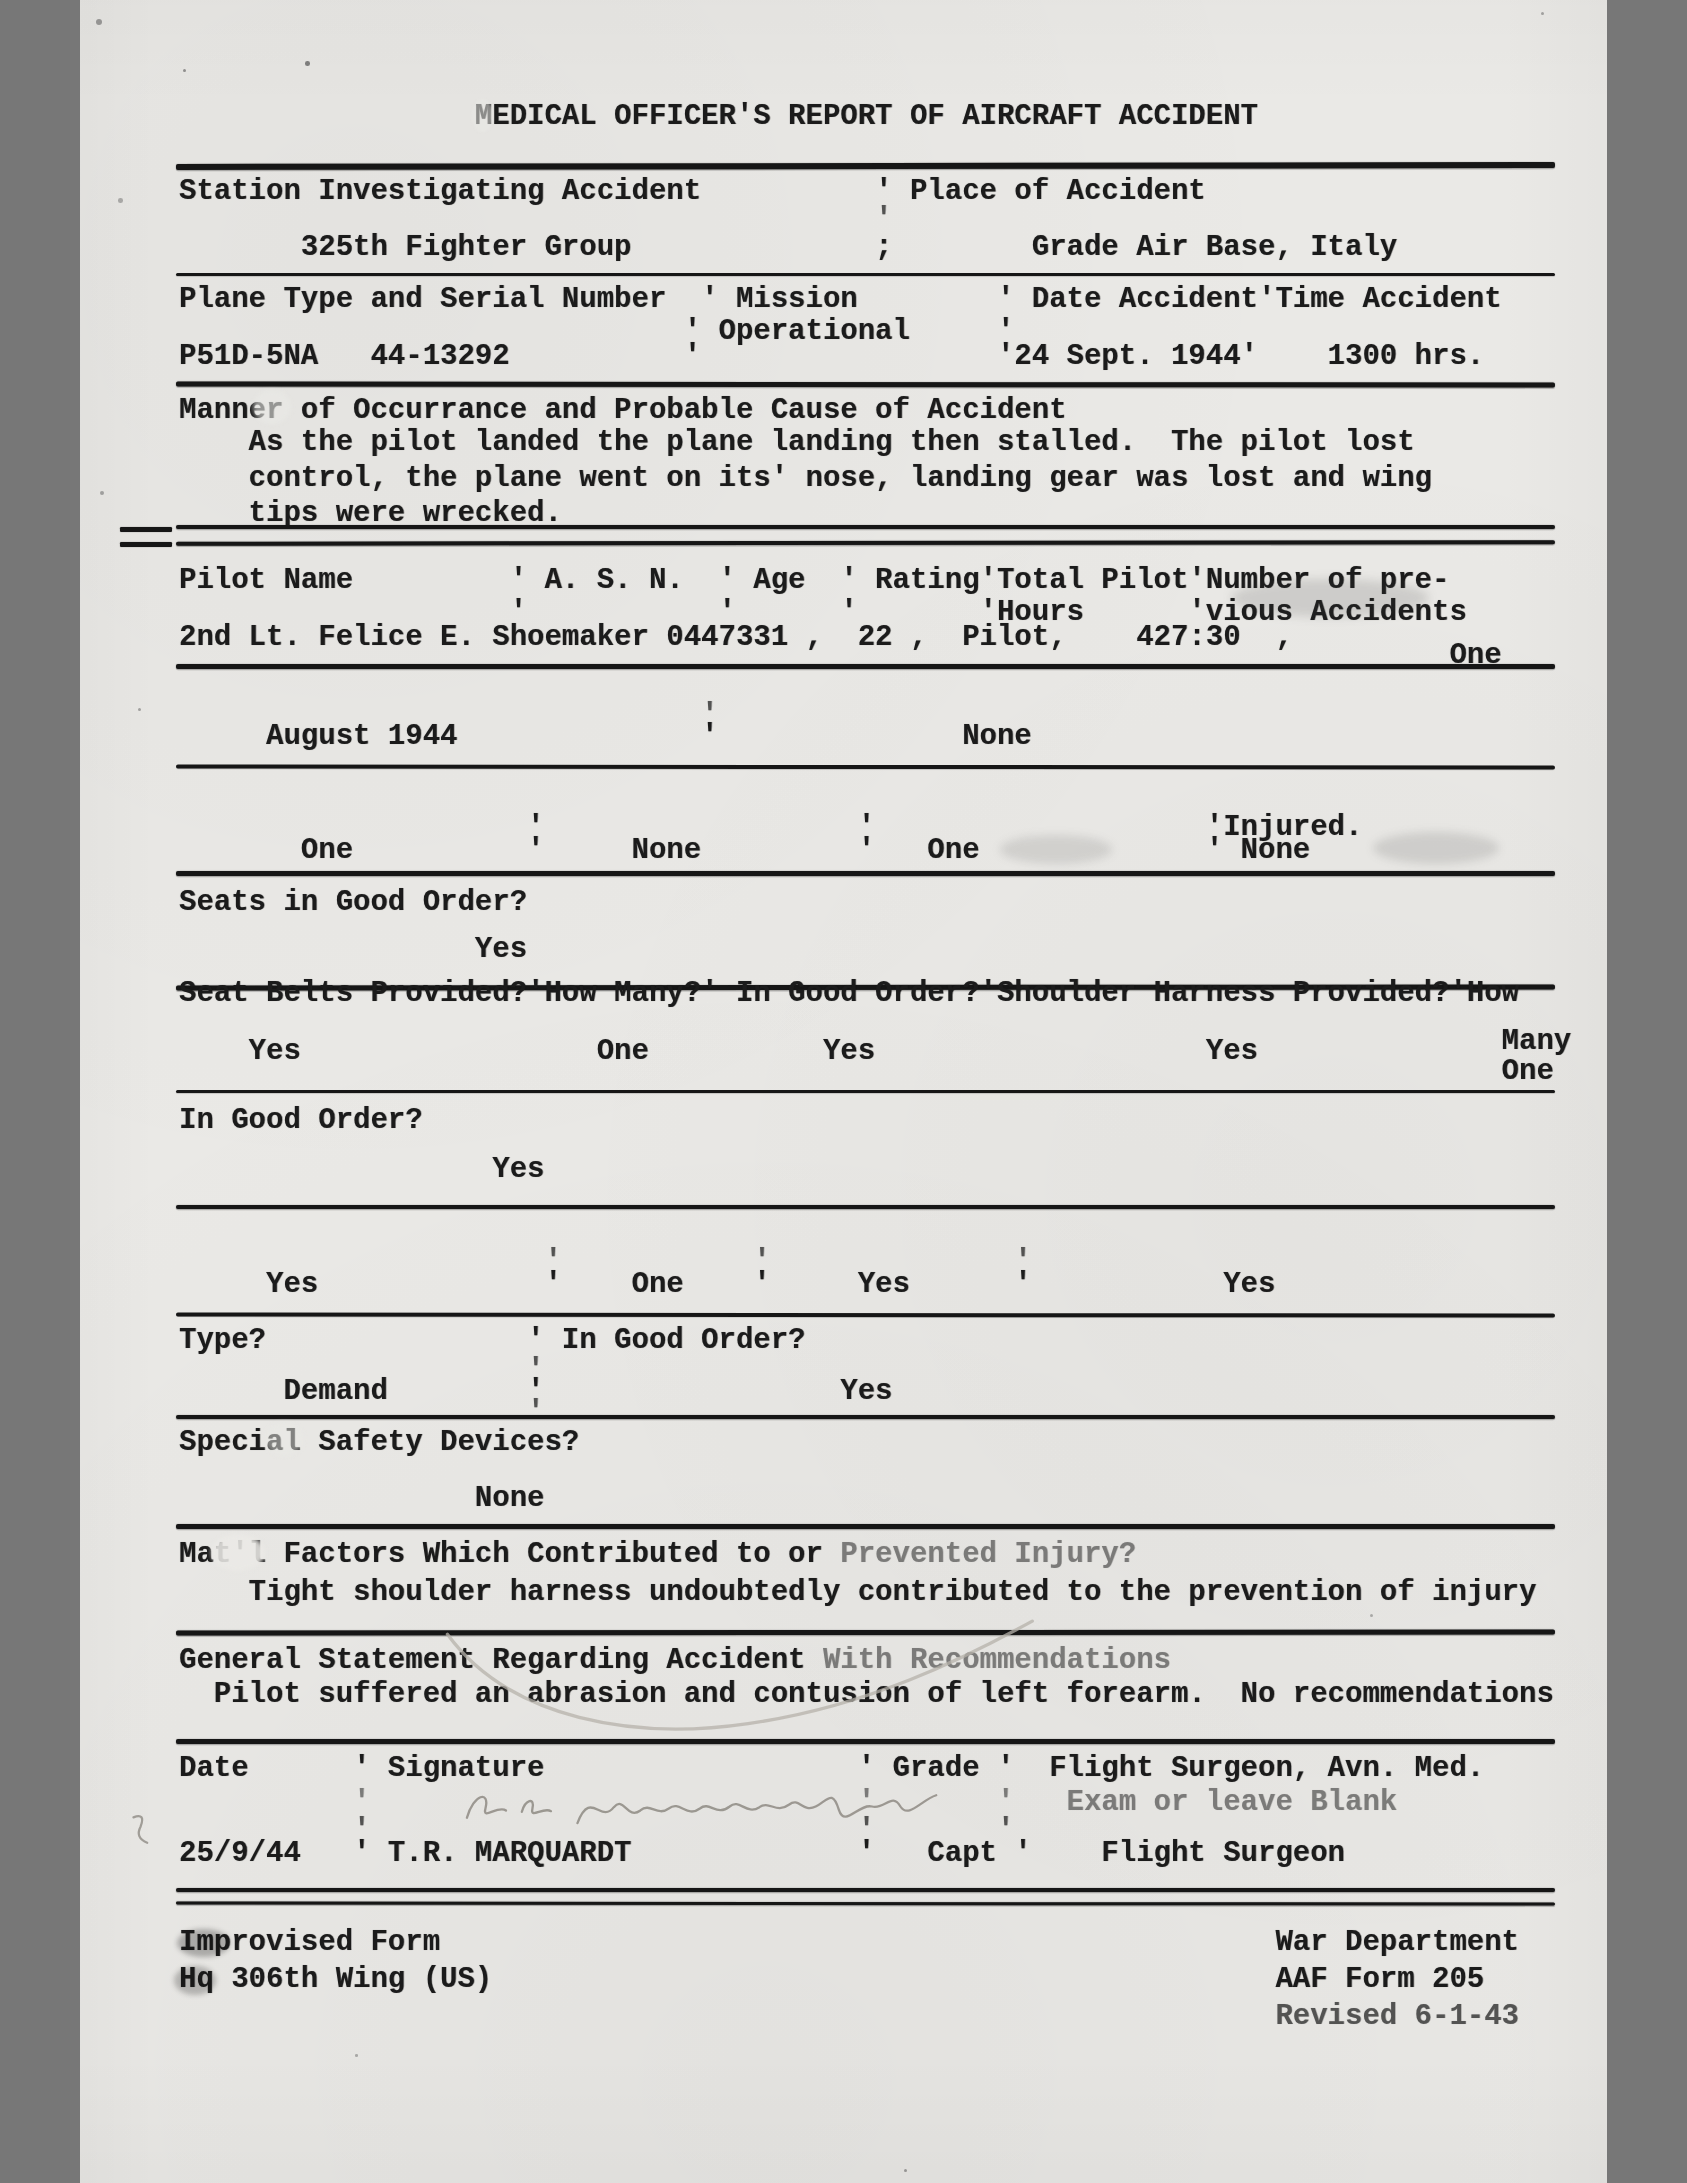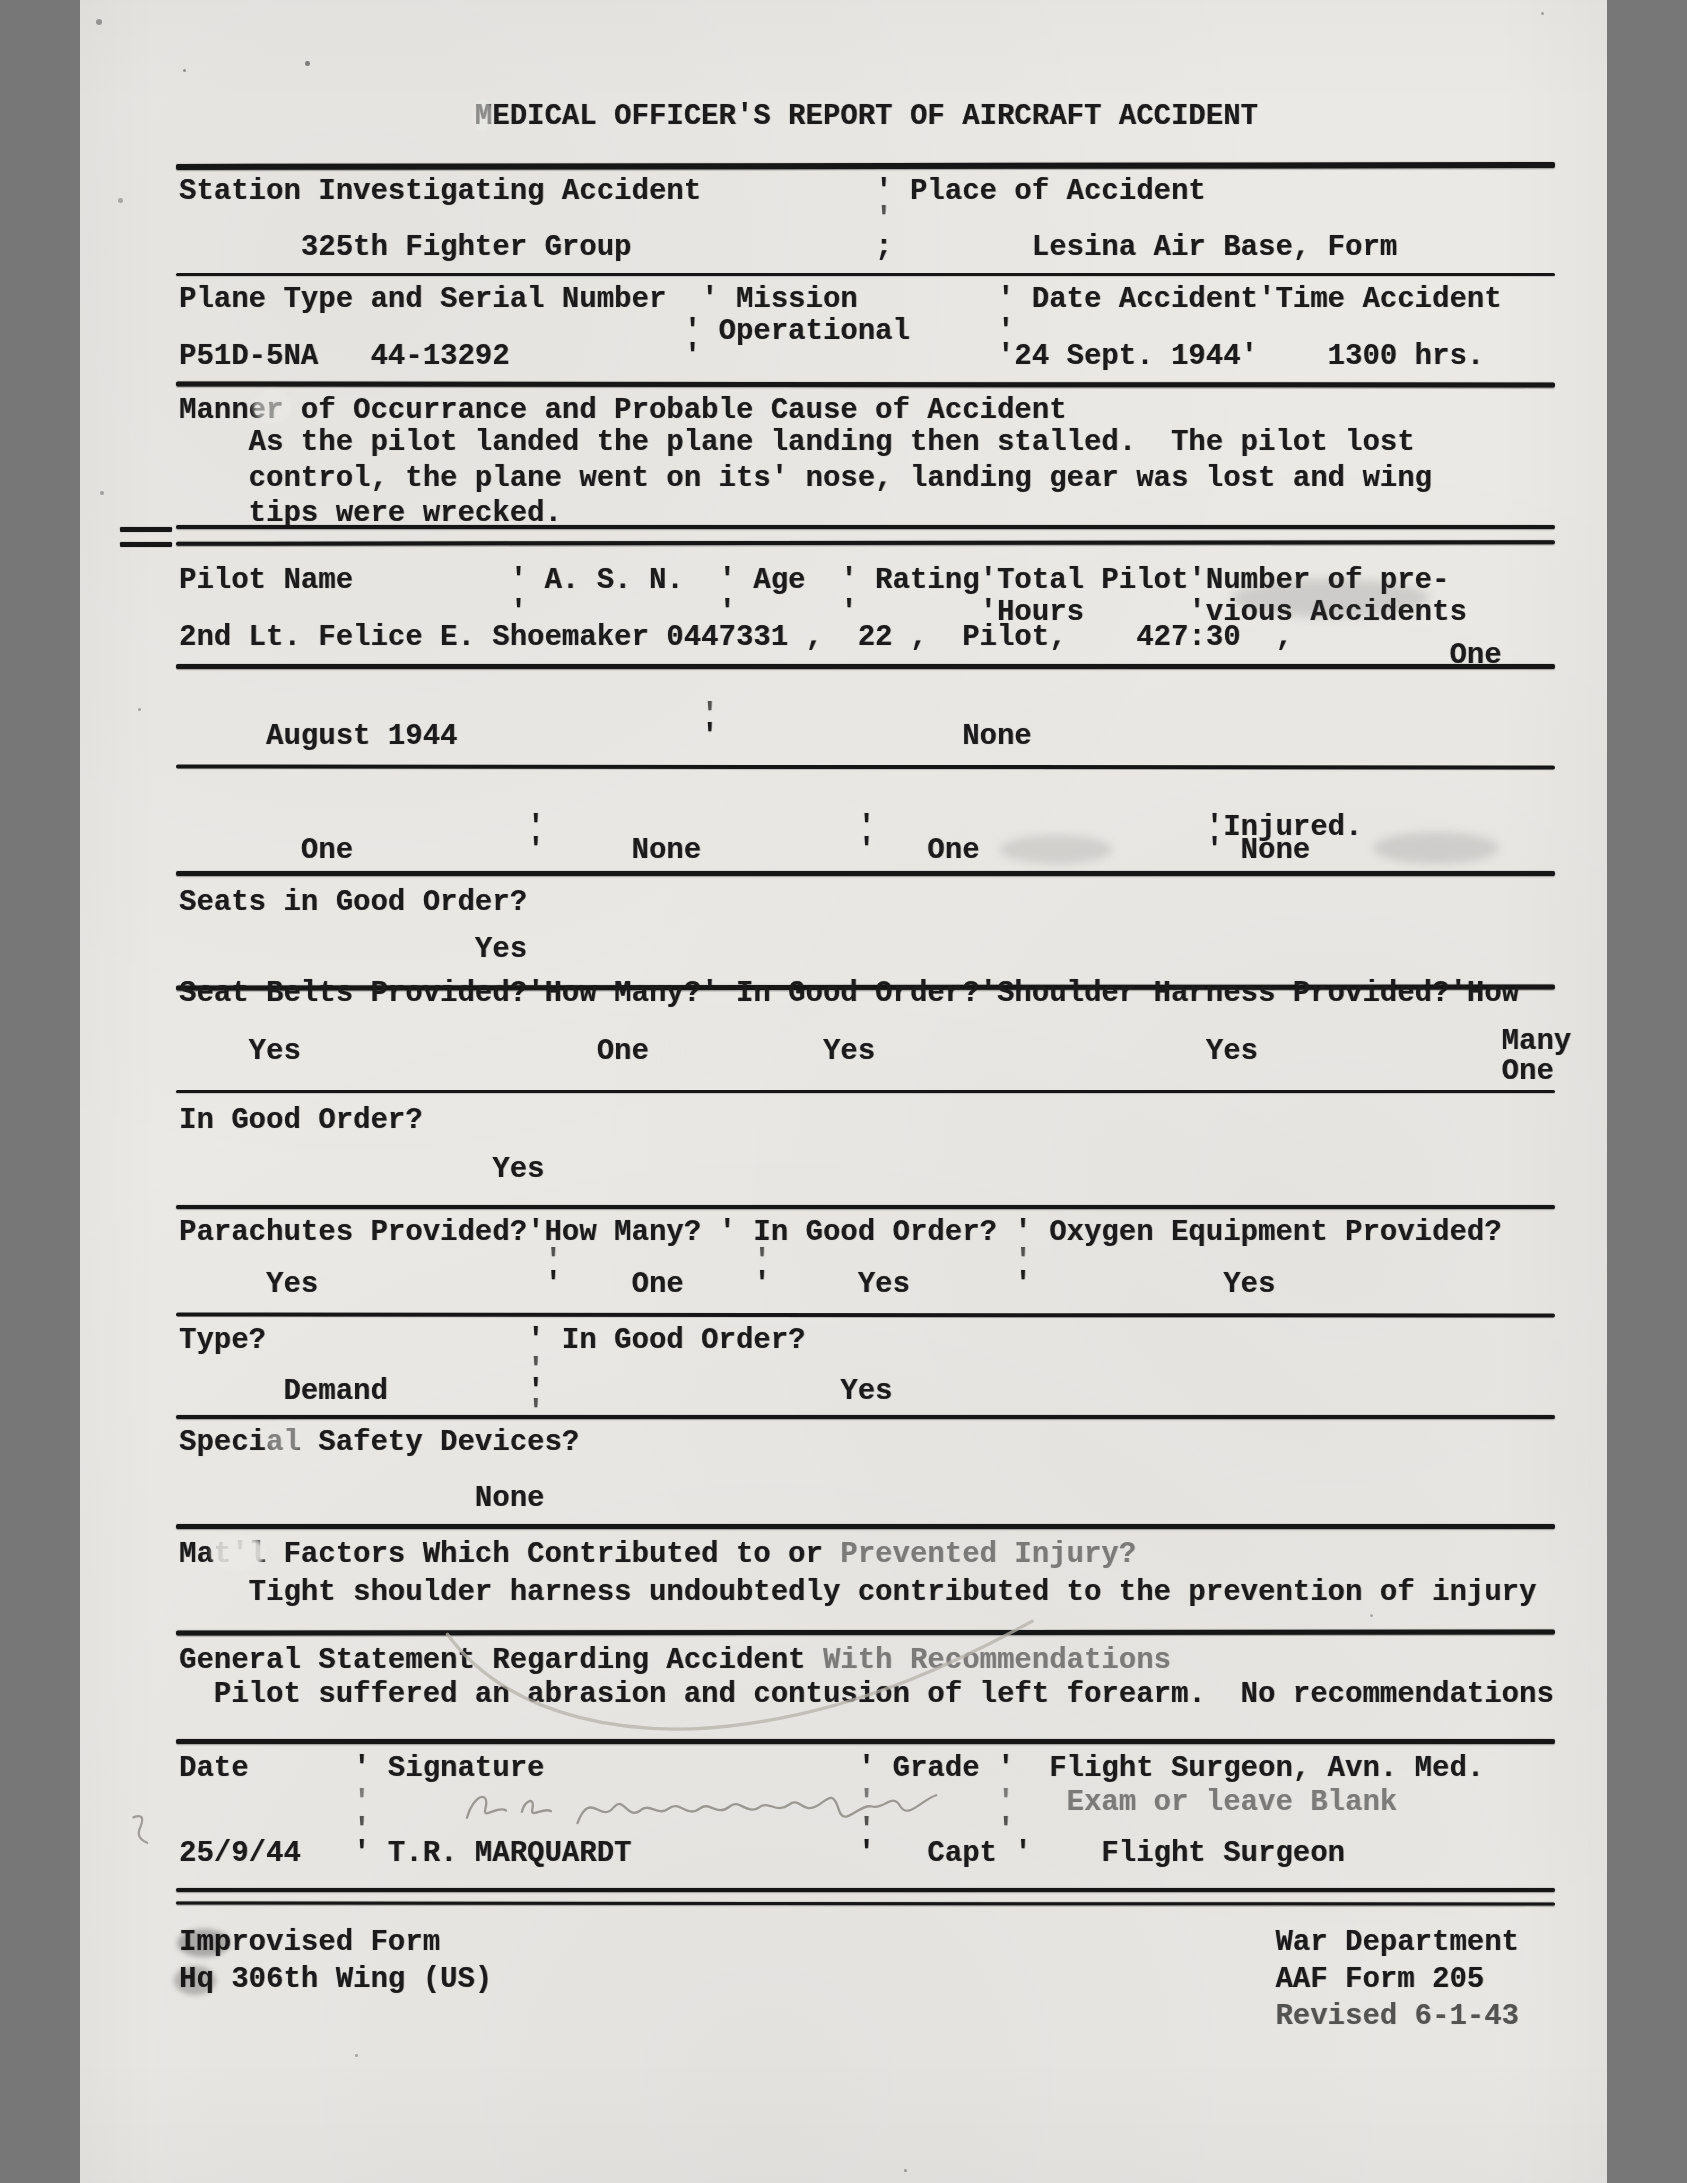--- a/index.html
+++ b/index.html
@@ -42,21 +42,21 @@
 </head>
 <body>
 
 <div class="page">
 
   <div class="tline" style="top:101px">                 MEDICAL OFFICER'S REPORT OF AIRCRAFT ACCIDENT</div>
 
   <div class="rule" style="top:163px;height:6px;transform:rotate(-0.08deg)"></div>
   <div class="tline" style="top:176px">Station Investigating Accident          ' Place of Accident</div>
   <div class="tline dim" style="top:204px">                                        '</div>
-  <div class="tline" style="top:232px">       325th Fighter Group              ;        Lesina Air Base, Form</div>
+  <div class="tline" style="top:232px">       325th Fighter Group              ;        Grade Air Base, Italy</div>
 
   <div class="rule thin" style="top:273px;height:3.3px"></div>
   <div class="tline" style="top:284px">Plane Type and Serial Number  ' Mission        ' Date Accident'Time Accident</div>
   <div class="tline" style="top:316px">                             ' Operational     '</div>
   <div class="tline" style="top:341px">P51D-5NA   44-13292          '                 '24 Sept. 1944'    1300 hrs.</div>
 
   <div class="rule" style="top:382px;height:5.3px;transform:rotate(0.05deg)"></div>
   <div class="tline" style="top:395px">Manner of Occurrance and Probable Cause of Accident</div>
   <div class="tline" style="top:427px">    As the pilot landed the plane landing then stalled.  The pilot lost</div>
   <div class="tline" style="top:463px">    control, the plane went on its' nose, landing gear was lost and wing</div>
@@ -91,21 +91,20 @@
   <div class="tline" style="top:978px">Seat Belts Provided?'How Many?' In Good Order?'Shoulder Harness Provided?'How</div>
   <div class="tline" style="top:1026px">                                                                            Many</div>
   <div class="tline" style="top:1036px">    Yes                 One          Yes                   Yes</div>
   <div class="tline" style="top:1056px">                                                                            One</div>
 
   <div class="rule thin" style="top:1090px;height:3.3px"></div>
   <div class="tline" style="top:1105px">In Good Order?</div>
   <div class="tline" style="top:1154px">                  Yes</div>
 
   <div class="rule" style="top:1205px;height:4px"></div>
-  <div class="tline" style="top:1217px">Parachutes Provided?'How Many? ' In Good Order? ' Oxygen Equipment Provided?</div>
   <div class="tline dim" style="top:1246px">                     '           '              '</div>
   <div class="tline" style="top:1269px">     Yes             '    One    '     Yes      '           Yes</div>
 
   <div class="rule thin" style="top:1313px;height:4px;transform:rotate(0.05deg)"></div>
   <div class="tline" style="top:1325px">Type?               ' In Good Order?</div>
   <div class="tline dim" style="top:1355px">                    '</div>
   <div class="tline" style="top:1376px">      Demand        '                 Yes</div>
   <div class="tline dim" style="top:1397px">                    '</div>
 
   <div class="rule" style="top:1415px;height:4px"></div>

